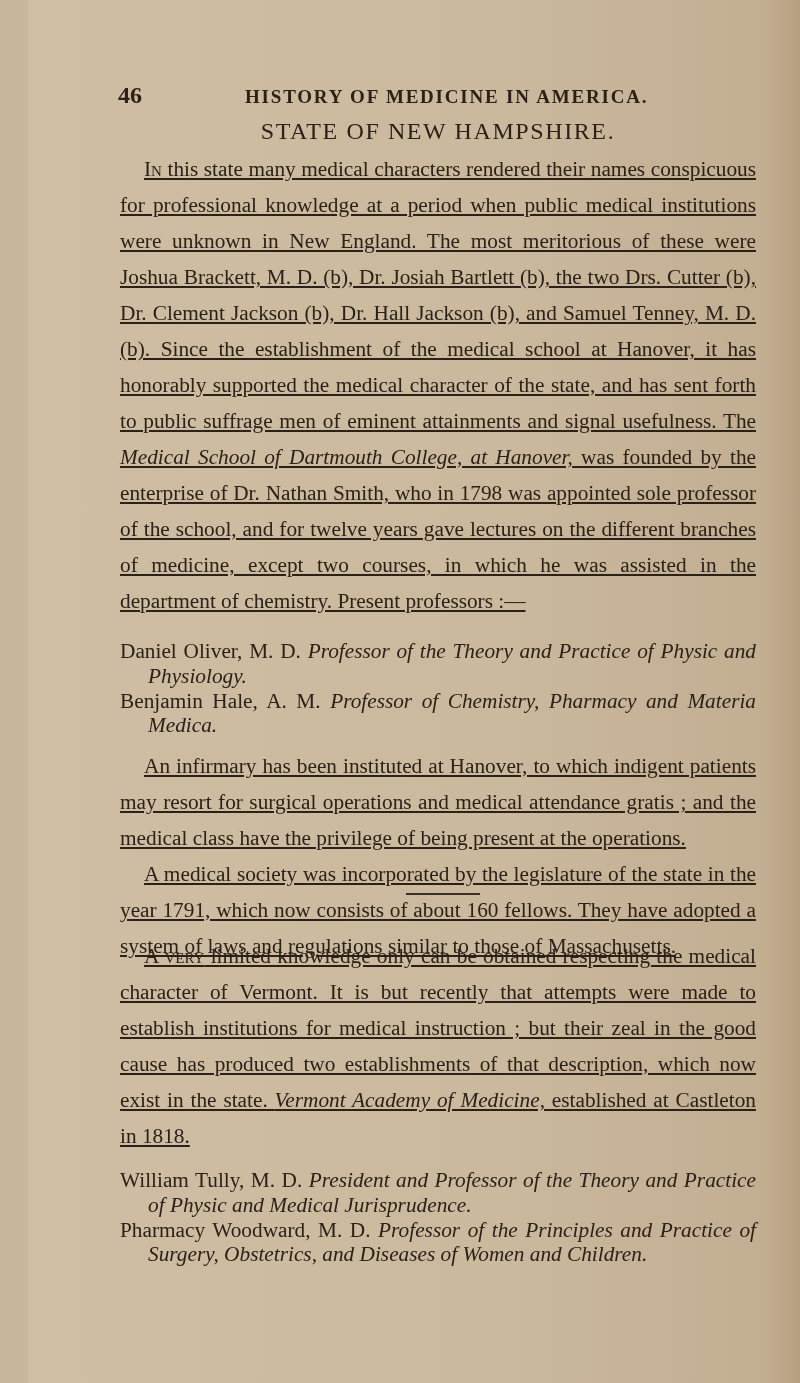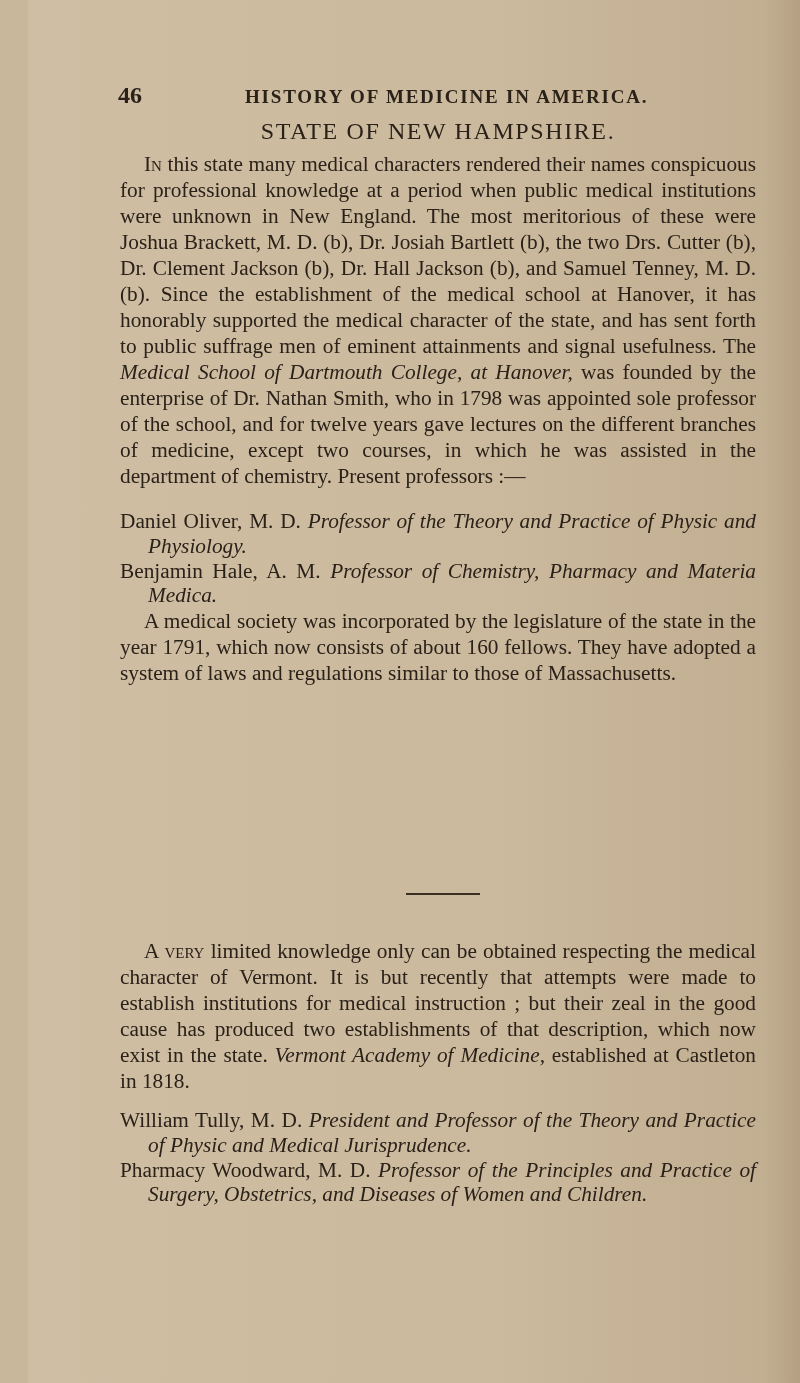--- a/index.html
+++ b/index.html
@@ -27,22 +27,22 @@
   .head-title {
     position: absolute; left: 127px; top: 4px; font-size: 19px; font-weight: bold;
     letter-spacing: 1.8px; font-variant: small-caps;
   }
   .text-block { position: absolute; left: 92px; width: 636px; }
   h2.section-title {
     margin: 0; text-align: center; font-weight: normal;
     font-size: 24px; letter-spacing: 1.6px;
   }
   p.para {
-    margin: 0; font-size: 21.3px; line-height: 26px; text-align: justify;
-    text-indent: 24px; hyphens: manual;
+    margin: 0; font-size: 21.3px; line-height: 36px; text-align: justify;
+    text-indent: 24px; hyphens: manual; text-decoration: underline;
   }
   .smallcaps { font-variant: small-caps; }
   em { font-style: italic; }
   .prof-list { margin: 0; padding: 0; list-style: none; }
   .prof-list li {
     font-size: 21.3px; line-height: 24.8px; text-align: justify;
     padding-left: 28px; text-indent: -28px;
   }
   .rule {
     position: absolute; left: 378px; width: 74px; height: 0;
@@ -62,20 +62,21 @@
 
   <div class="text-block" style="top:118px;">
     <h2 class="section-title">STATE OF NEW HAMPSHIRE.</h2>
     <p class="para" style="margin-top:6px;"><span class="smallcaps">In</span><span> this state many medical characters rendered their names conspicuous for professional knowledge at a period when public medical institutions were unknown in New England. The most meritorious of these were Joshua Brackett, M. D. (b), Dr. Josiah Bartlett (b), the two Drs. Cutter (b), Dr. Clement Jackson (b), Dr. Hall Jackson (b), and Samuel Tenney, M. D. (b). Since the establishment of the medical school at Hanover, it has honorably supported the medical character of the state, and has sent forth to public suffrage men of eminent attainments and signal usefulness. The </span><em>Medical School of Dartmouth College, at Hanover,</em><span> was founded by the enterprise of Dr. Nathan Smith, who in 1798 was appointed sole professor of the school, and for twelve years gave lectures on the different branches of medicine, except two courses, in which he was assisted in the department of chemistry. Present professors :—</span></p>
 
     <ul class="prof-list" style="margin-top:20px;">
       <li><span>Daniel Oliver, M. D.</span> <em>Professor of the Theory and Practice of Physic and Physiology.</em></li>
       <li><span>Benjamin Hale, A. M.</span> <em>Professor of Chemistry, Pharmacy and Materia Medica.</em></li>
     </ul>
 
+    <p class="para" style="margin-top:10px;">An infirmary has been instituted at Hanover, to which indigent patients may resort for surgical operations and medical attendance gratis ; and the medical class have the privilege of being present at the operations.</p>
     <p class="para">A medical society was incorporated by the legislature of the state in the year 1791, which now consists of about 160 fellows. They have adopted a system of laws and regulations similar to those of Massachusetts.</p>
   </div>
 
   <div class="rule" style="top:893px;"></div>
 
   <div class="text-block" style="top:930px;">
     <p class="para" style="margin-top:8px;"><span class="smallcaps">A very</span><span> limited knowledge only can be obtained respecting the medical character of Vermont. It is but recently that attempts were made to establish institutions for medical instruction ; but their zeal in the good cause has produced two establishments of that description, which now exist in the state. </span><em>Vermont Academy of Medicine,</em><span> established at Castleton in 1818.</span></p>
 
     <ul class="prof-list" style="margin-top:14px;">
       <li><span>William Tully, M. D.</span> <em>President and Professor of the Theory and Practice of Physic and Medical Jurisprudence.</em></li>

